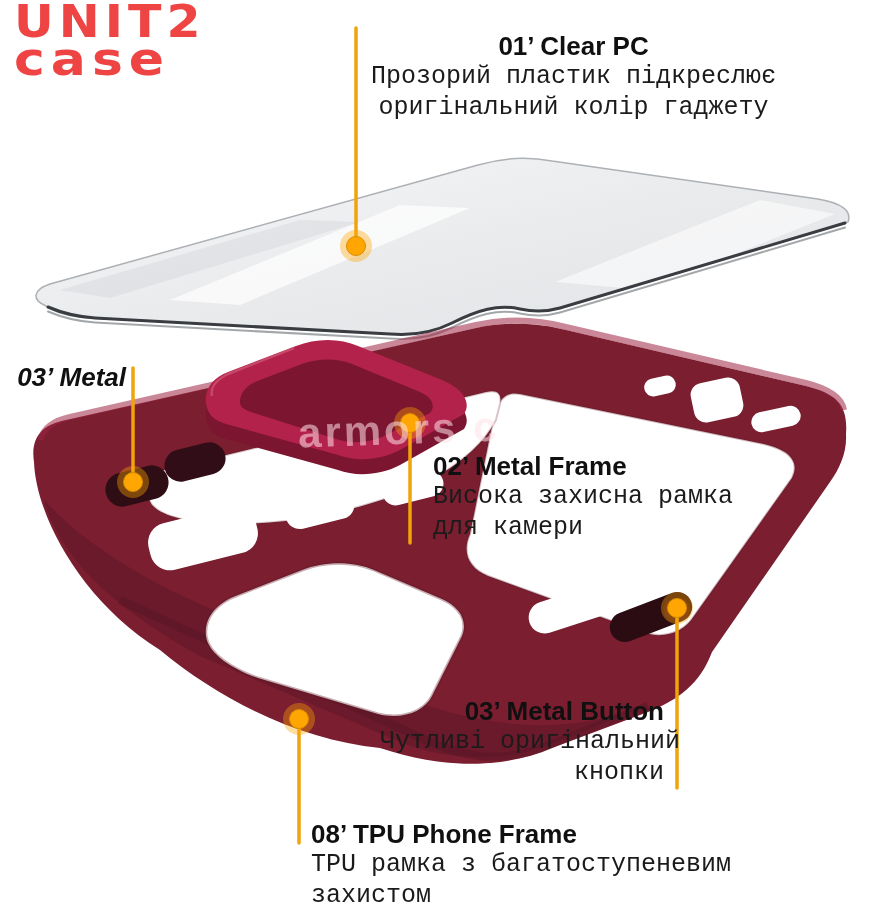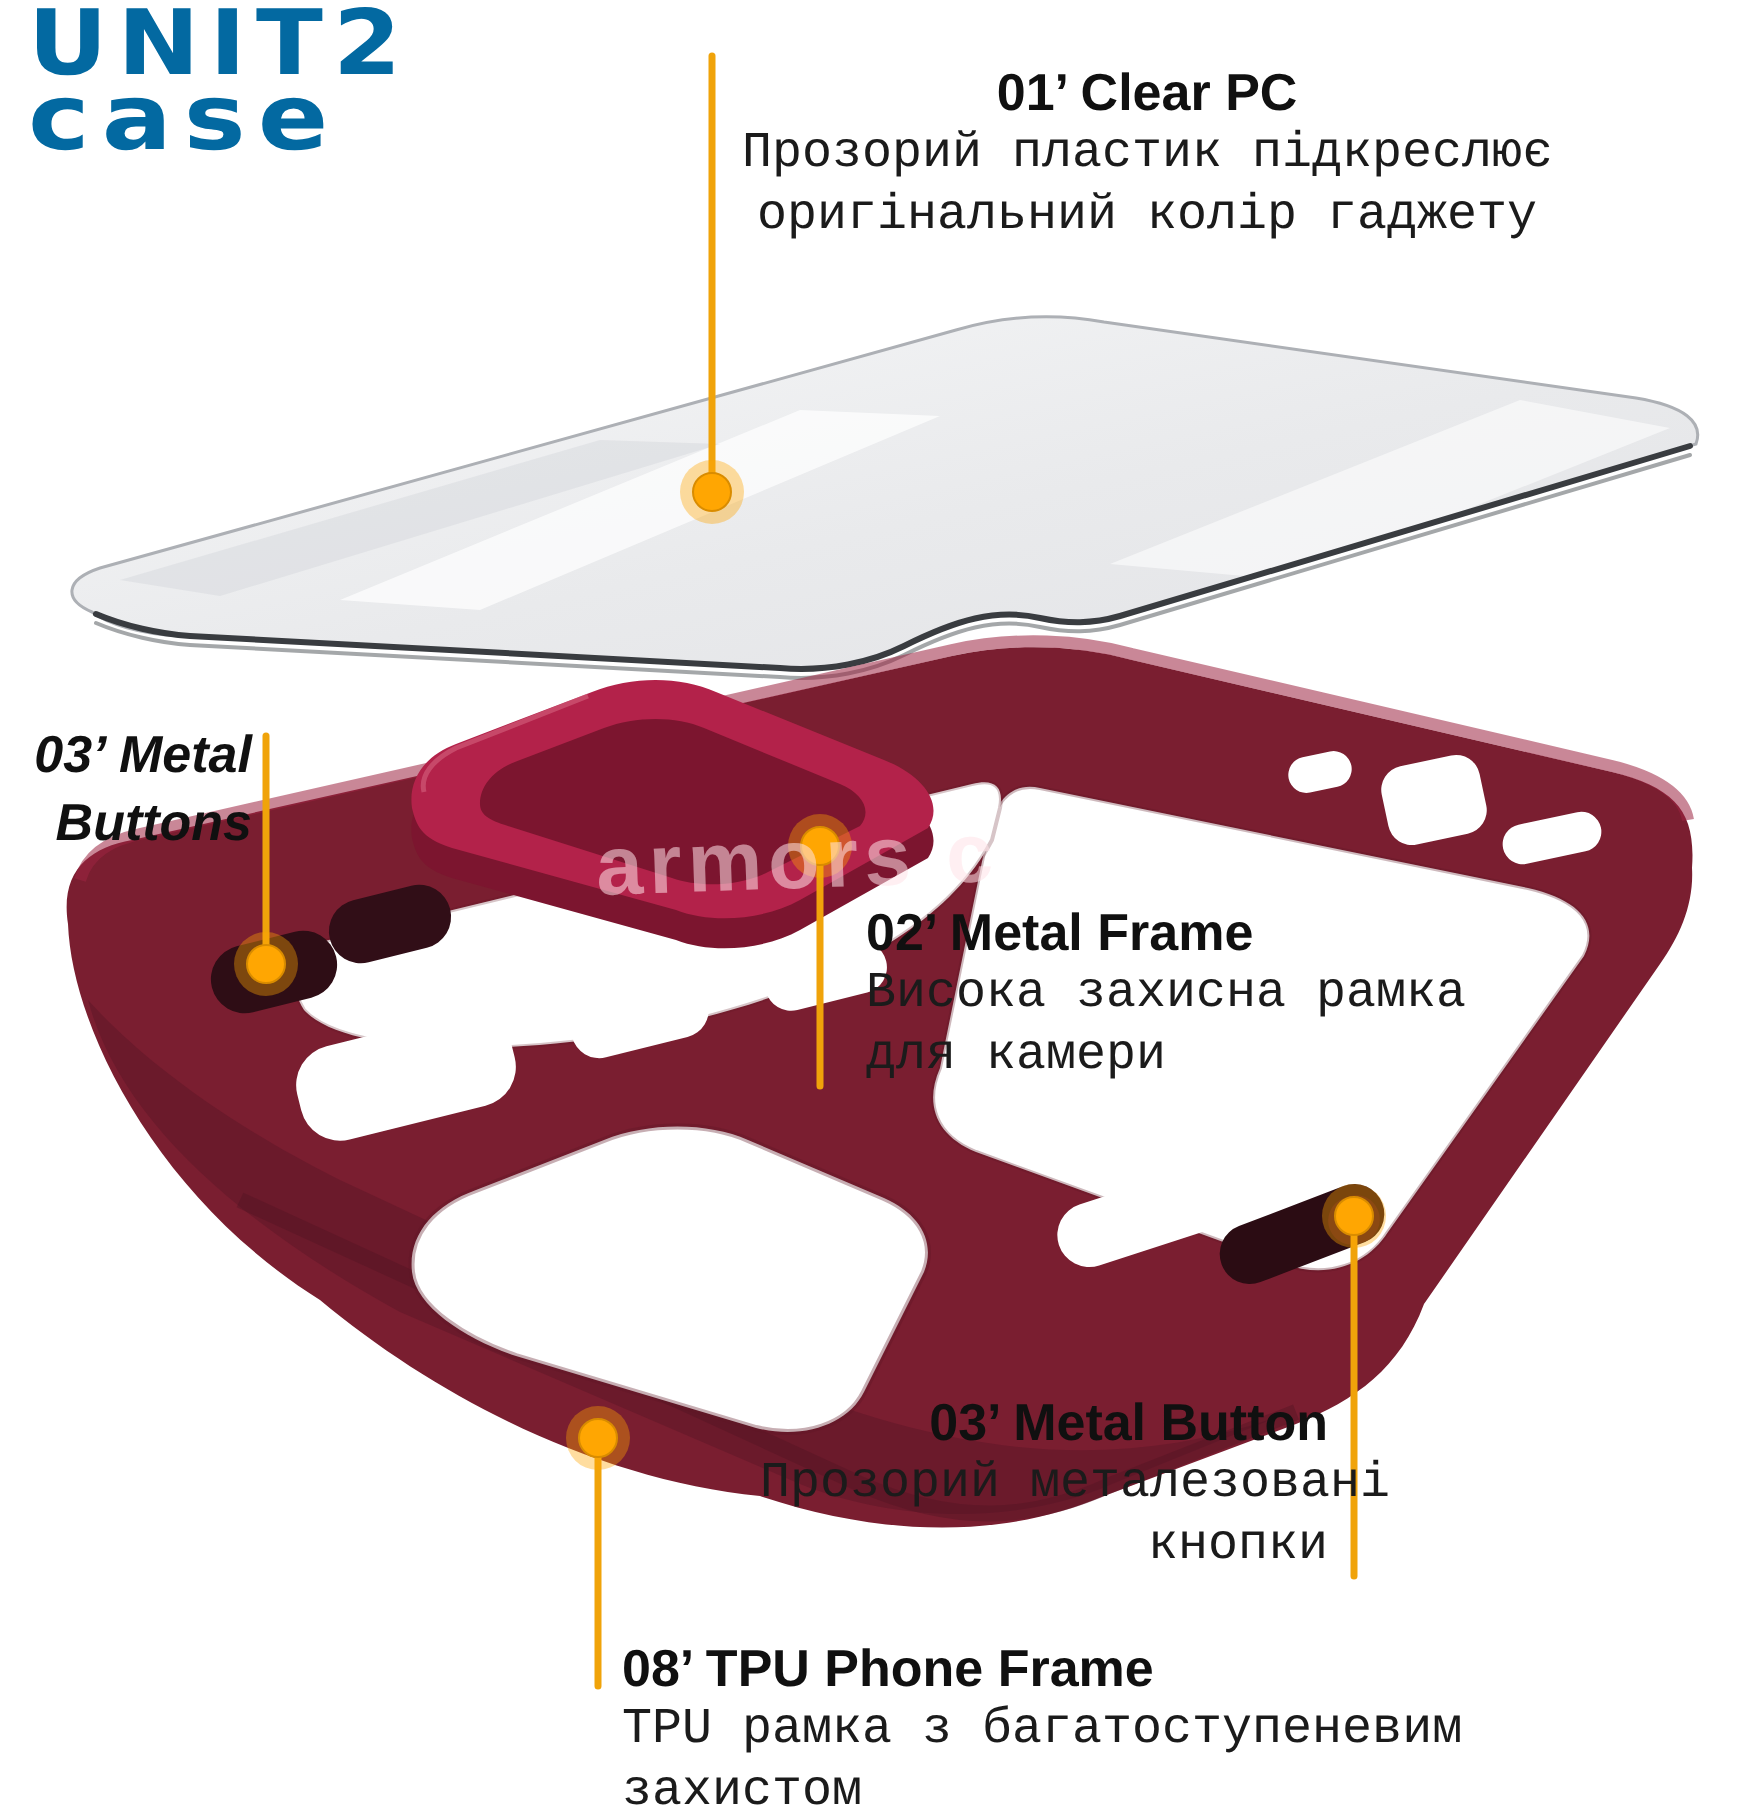--- a/index.html
+++ b/index.html
@@ -2,21 +2,21 @@
 <html><head>
 <meta charset="utf-8">
 <style>
   html,body{margin:0;padding:0;background:#ffffff;}
   .canvas{
     position:relative;width:880px;height:904px;background:#ffffff;overflow:hidden;
     font-family:"Liberation Sans","DejaVu Sans",sans-serif;color:#141414;
   }
   .scene{position:absolute;left:0;top:0;width:880px;height:904px;}
   
-  .logo{position:absolute;left:14px;top:2px;line-height:44px;color:#0369a1;
+  .logo{position:absolute;left:14px;top:2px;line-height:44px;color:#ef4444;
         font-family:"DejaVu Sans","Liberation Sans",sans-serif;}
   .logo .l1{display:block;font-size:49px;font-weight:800;letter-spacing:5px;transform:scaleY(0.92);transform-origin:left top;}
   .logo .l2{display:block;font-size:52px;font-weight:800;letter-spacing:6px;margin-top:-6px;transform:scaleY(0.88);transform-origin:left top;}
   
   .ann{position:absolute;}
   .ann .t{font-weight:bold;font-size:26px;line-height:30px;color:#101010;white-space:nowrap;}
   .ann .b{font-size:25px;line-height:31px;color:#1b1b1b;white-space:nowrap;font-family:Liberation Mono, monospace;}
   .ann-01{left:371px;top:31px;text-align:center;}
   .ann-03l{left:8px;top:360px;width:118px;text-align:right;font-style:italic;}
   .ann-03l .t{line-height:34px;}
@@ -168,32 +168,31 @@
   </div>
 
   <div class="ann ann-01">
     <div class="t">01’ Clear PC</div>
     <div class="b">Прозорий пластик підкреслює</div>
     <div class="b">оригінальний колір гаджету</div>
   </div>
 
   <div class="ann ann-03l">
     <div class="t">03’ Metal</div>
-    <div class="t">Buttons</div>
   </div>
 
   <div class="ann ann-02">
     <div class="t">02’ Metal Frame</div>
     <div class="b">Висока захисна рамка</div>
     <div class="b">для камери</div>
   </div>
 
   <div class="ann ann-03r">
     <div class="t">03’ Metal Button</div>
-    <div class="b">Прозорий металезовані</div>
+    <div class="b">Чутливі оригінальний</div>
     <div class="b">кнопки</div>
   </div>
 
   <div class="ann ann-04">
     <div class="t">08’ TPU Phone Frame</div>
     <div class="b">TPU рамка з багатоступеневим</div>
     <div class="b">захистом</div>
   </div>
 
 </div>

